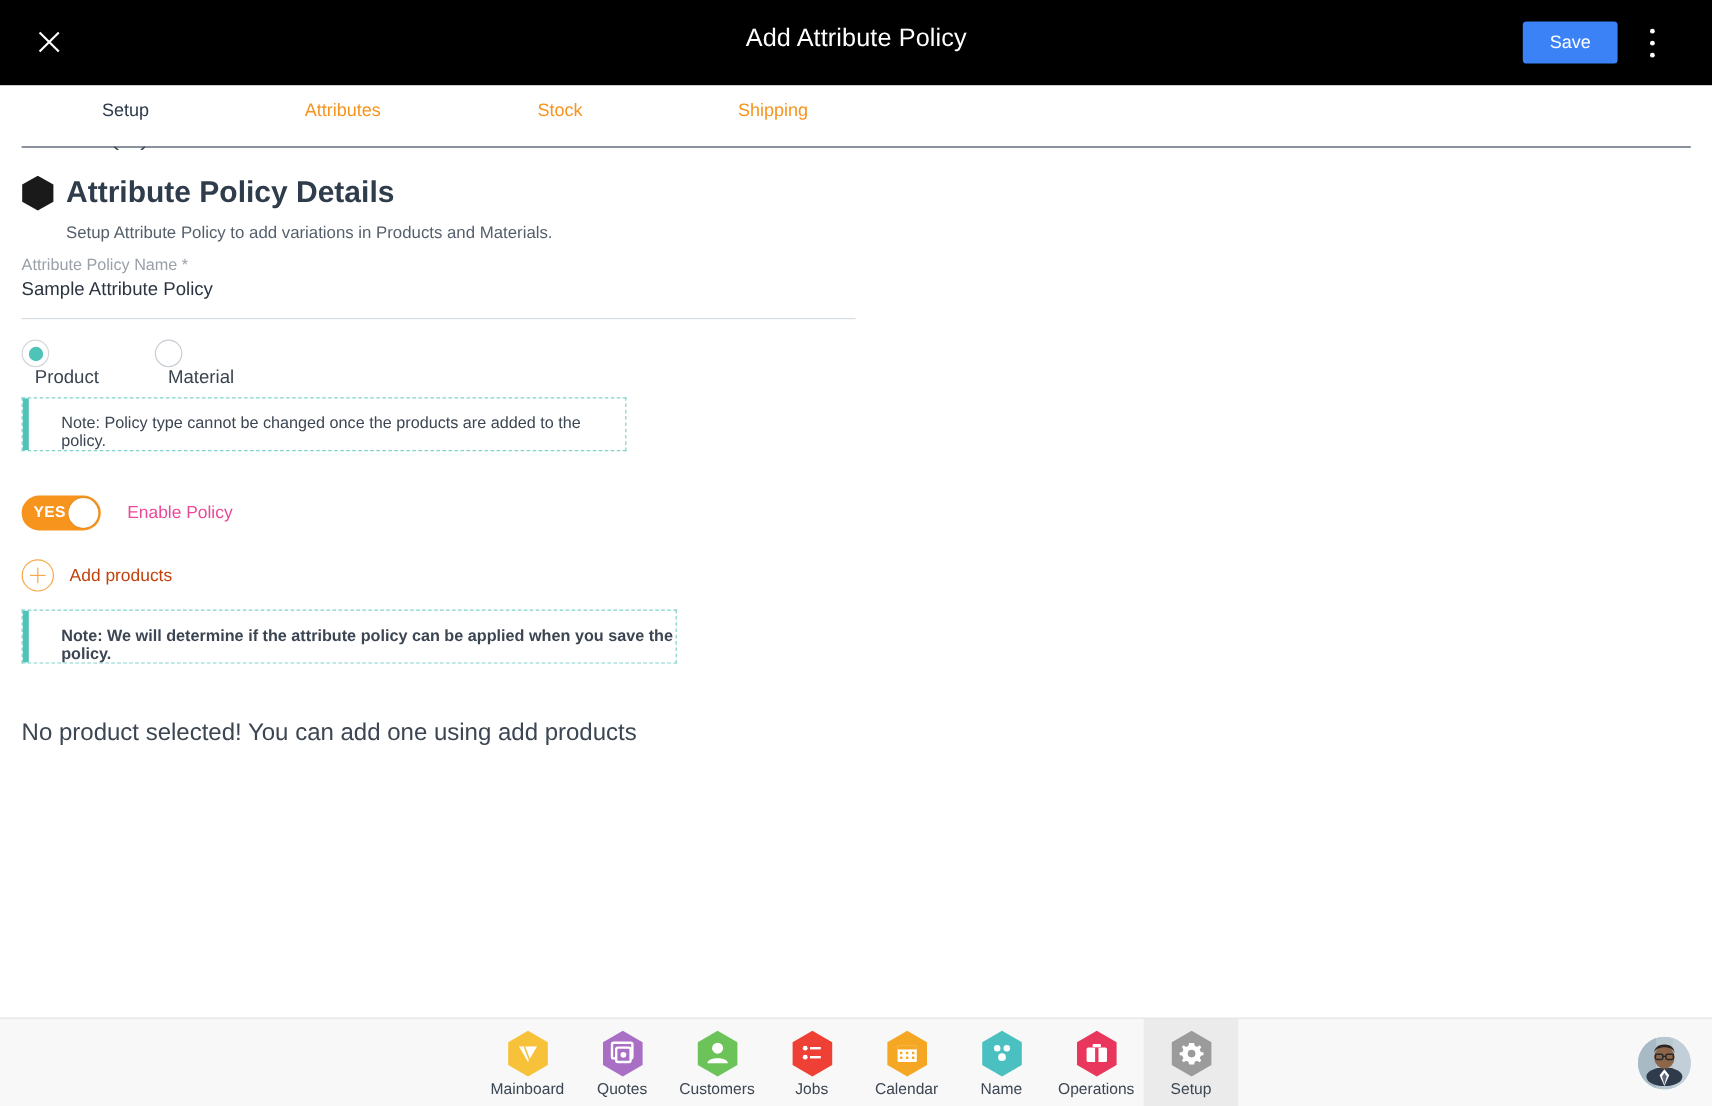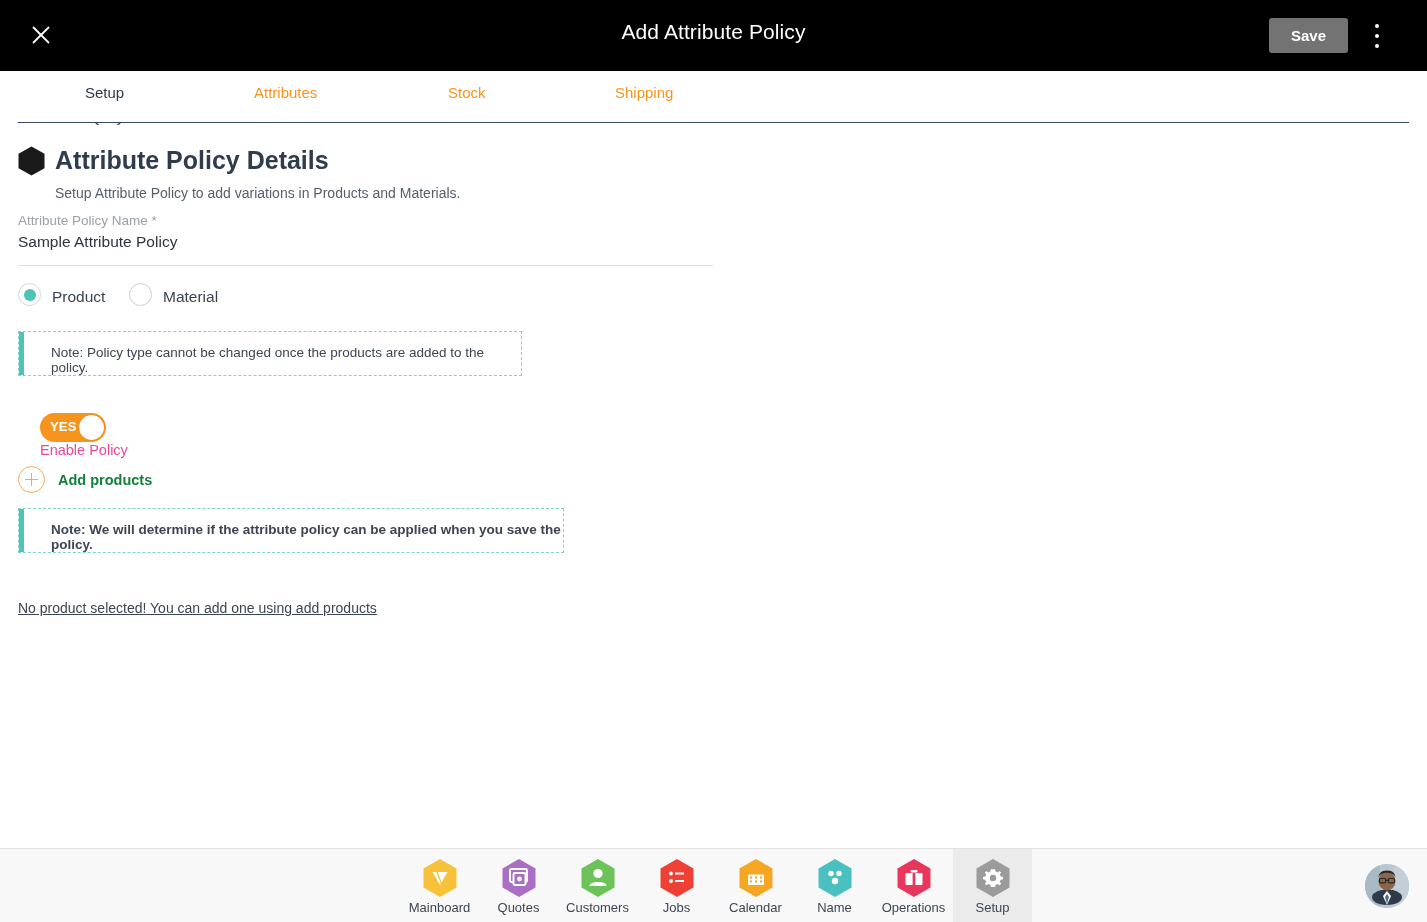--- a/index.html
+++ b/index.html
@@ -32,31 +32,30 @@
     width: 1427px;
     text-align: center;
     color: #ffffff;
     font-size: 21px;
     letter-spacing: 0.1px;
   }
   .save-btn {
     position: absolute;
     right: 79px; top: 18px;
     width: 79px; height: 35px;
-    background: #737373;
+    background: #3b82f6;
     border: none;
     border-radius: 3px;
     color: #ffffff;
     font-size: 15px;
     font-family: "Liberation Sans", sans-serif;
     cursor: pointer;
     line-height: 35px;
     text-align: center;
     padding: 0;
-    font-weight: bold;
   }
   .kebab {
     position: absolute;
     right: 39px; top: 22px;
     width: 22px; height: 28px;
     display: flex; flex-direction: column;
     align-items: center; justify-content: space-between;
     padding: 2px 0;
     cursor: pointer;
   }
@@ -142,22 +141,23 @@
     position: absolute;
     left: 18px; top: 140px;
     width: 695px; height: 1px;
     background: #d8dde2;
   }
 
   
   .radio-row { position: absolute; left: 18px; top: 158px; height: 26px; }
   .radio-item {
     position: absolute;
-    display: flex; align-items: flex-end;
-    cursor: pointer;
+    display: flex; align-items: flex-start;
+    cursor: pointer;
+    flex-direction: column;
   }
   .radio-circle {
     width: 23px; height: 23px;
     border-radius: 50%;
     border: 1.6px solid #c8cdd2;
     display: flex; align-items: center; justify-content: center;
     background: #fff;
   }
   .radio-circle.checked { border-color: #d2d7db; }
   .radio-dot {
@@ -187,21 +187,21 @@
   }
   .note-text {
     font-size: 13.5px;
     color: #3c4652;
     padding-left: 32px;
   }
   .note-1 { left: 18px; top: 206px; width: 504px; height: 45px; }
   .note-2 { left: 18px; top: 383px; width: 546px; height: 45px; font-weight: bold; }
 
   
-  .toggle-row { position: absolute; left: 18px; top: 288px; display: flex; align-items: center; flex-direction: column; }
+  .toggle-row { position: absolute; left: 18px; top: 288px; display: flex; align-items: center; }
   .toggle {
     position: relative;
     width: 66px; height: 29px;
     border-radius: 15px;
     background: #F7941E;
     cursor: pointer;
   }
   .toggle-text {
     position: absolute;
     left: 10px; top: 6px;
@@ -241,30 +241,28 @@
   .add-circle::before, .add-circle::after {
     content: "";
     position: absolute;
     background: #F7A94B;
   }
   .add-circle::before { left: 6px; top: 11.5px; width: 13px; height: 1.4px; }
   .add-circle::after  { left: 11.8px; top: 6px; width: 1.4px; height: 13px; }
   .add-text {
     margin-left: 13px;
     font-size: 14.5px;
-    color: #15803d;
-    font-weight: bold;
+    color: #c2410c;
   }
 
   .empty-msg {
     position: absolute;
     left: 18px; top: 475px;
-    font-size: 14px;
+    font-size: 20px;
     color: #3c4652;
-    text-decoration: underline;
   }
 
   
   .bottomnav {
     position: absolute;
     left: 0; top: 848px;
     width: 1427px; height: 74px;
     background: #F8F8F8;
     border-top: 1px solid #e3e3e3;
   }

